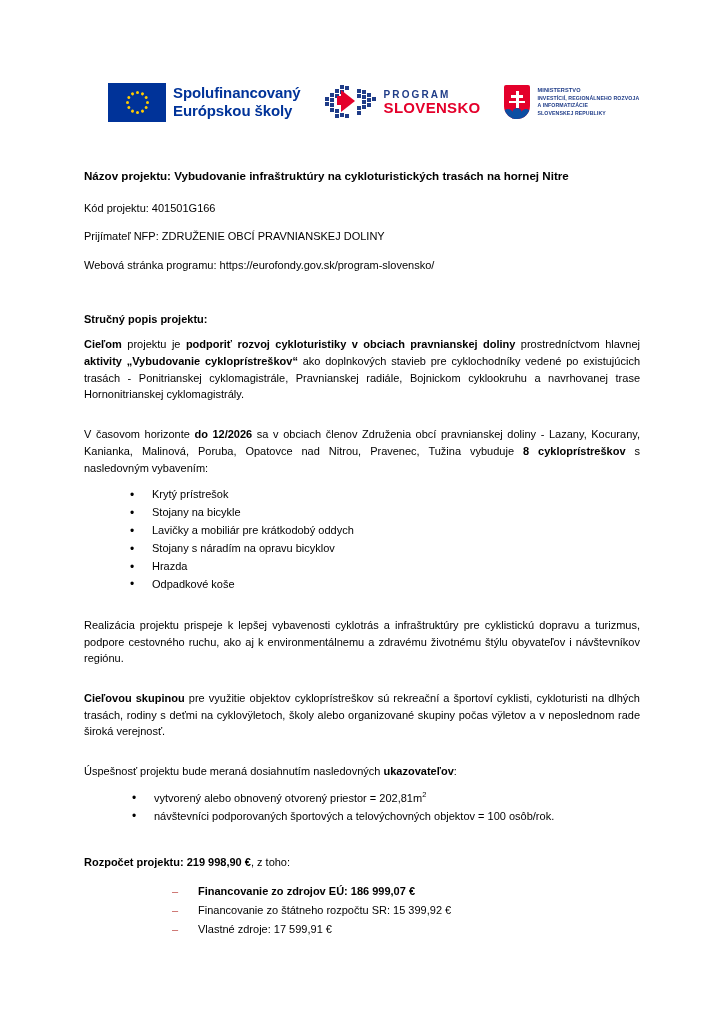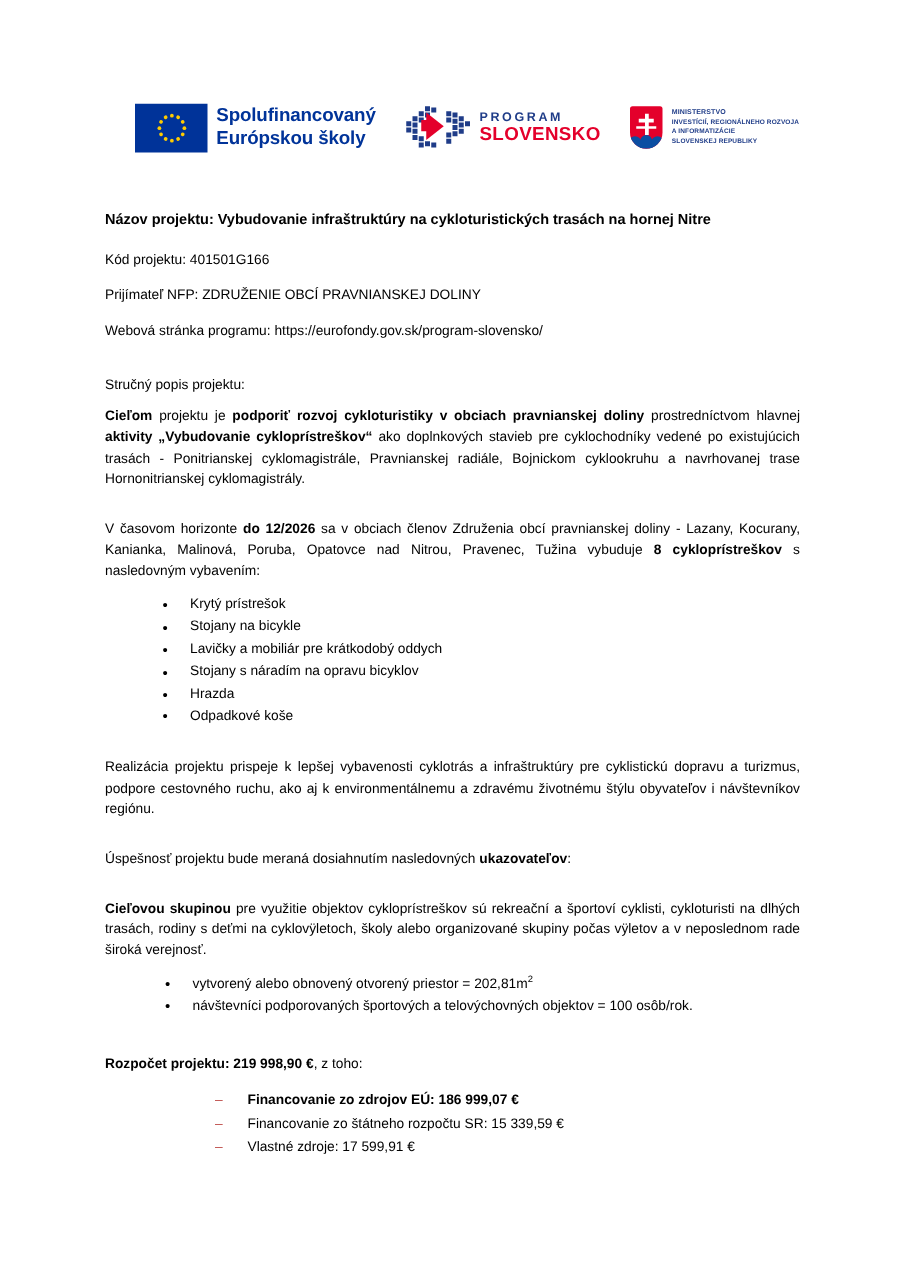--- a/index.html
+++ b/index.html
@@ -191,22 +191,22 @@
   p.meta {
     font-size: 11px;
     line-height: 1.5;
     margin: 12px 0 0 0;
   }
   p.meta.first {
     margin-top: 14px;
   }
   .section-head {
     font-size: 11px;
-    font-weight: normal;
-    margin-top: 29px;
+    font-weight: bold;
+    margin-top: 40px;
   }
   p.just {
     font-size: 11px;
     line-height: 1.52;
     text-align: justify;
     margin: 11px 0 0 0;
   }
   p.just.gap {
     margin-top: 23px;
   }
@@ -368,30 +368,30 @@
     <li>Krytý prístrešok</li>
     <li>Stojany na bicykle</li>
     <li>Lavičky a mobiliár pre krátkodobý oddych</li>
     <li>Stojany s náradím na opravu bicyklov</li>
     <li>Hrazda</li>
     <li>Odpadkové koše</li>
   </ul>
 
   <p class="just gap">Realizácia projektu prispeje k lepšej vybavenosti cyklotrás a infraštruktúry  pre cyklistickú dopravu a turizmus, podpore cestovného ruchu, ako aj k environmentálnemu a zdravému životnému štýlu obyvateľov i návštevníkov regiónu.</p>
 
+  <p class="just gap"><b>Cieľovou skupinou</b><span> pre využitie objektov cykloprístreškov sú rekreační a športoví cyklisti, cykloturisti na dlhých trasách, rodiny s deťmi na cyklovÿletoch, školy alebo organizované skupiny počas vÿletov a v neposlednom rade široká verejnosť.</span></p>
+
   <p class="just gap"><span>Úspešnosť projektu bude meraná dosiahnutím nasledovných </span><b>ukazovateľov</b><span>:</span></p>
-
-  <p class="just gap"><b>Cieľovou skupinou</b><span> pre využitie objektov cykloprístreškov sú rekreační a športoví cyklisti, cykloturisti na dlhých trasách, rodiny s deťmi na cyklovÿletoch, školy alebo organizované skupiny počas vÿletov a v neposlednom rade široká verejnosť.</span></p>
 
   <ul class="bullets indent2">
     <li><span>vytvorený alebo obnovený otvorený priestor = 202,81m</span><sup>2</sup></li>
     <li><span>návštevníci podporovaných športových a telovýchovných objektov = 100 osôb/rok.</span></li>
   </ul>
 
   <p class="budget-line"><b>Rozpočet projektu: 219 998,90 €</b><span>, z toho:</span></p>
 
   <ul class="dashes">
     <li><b>Financovanie zo zdrojov EÚ: 186 999,07 €</b></li>
-    <li><span>Financovanie zo štátneho rozpočtu SR: 15 339,59 €</span></li>
+    <li><span>Financovanie zo štátneho rozpočtu SR: 15 399,92 €</span></li>
     <li><span>Vlastné zdroje: 17 599,91 €</span></li>
   </ul>
 
 </div>
 
 </body></html>

